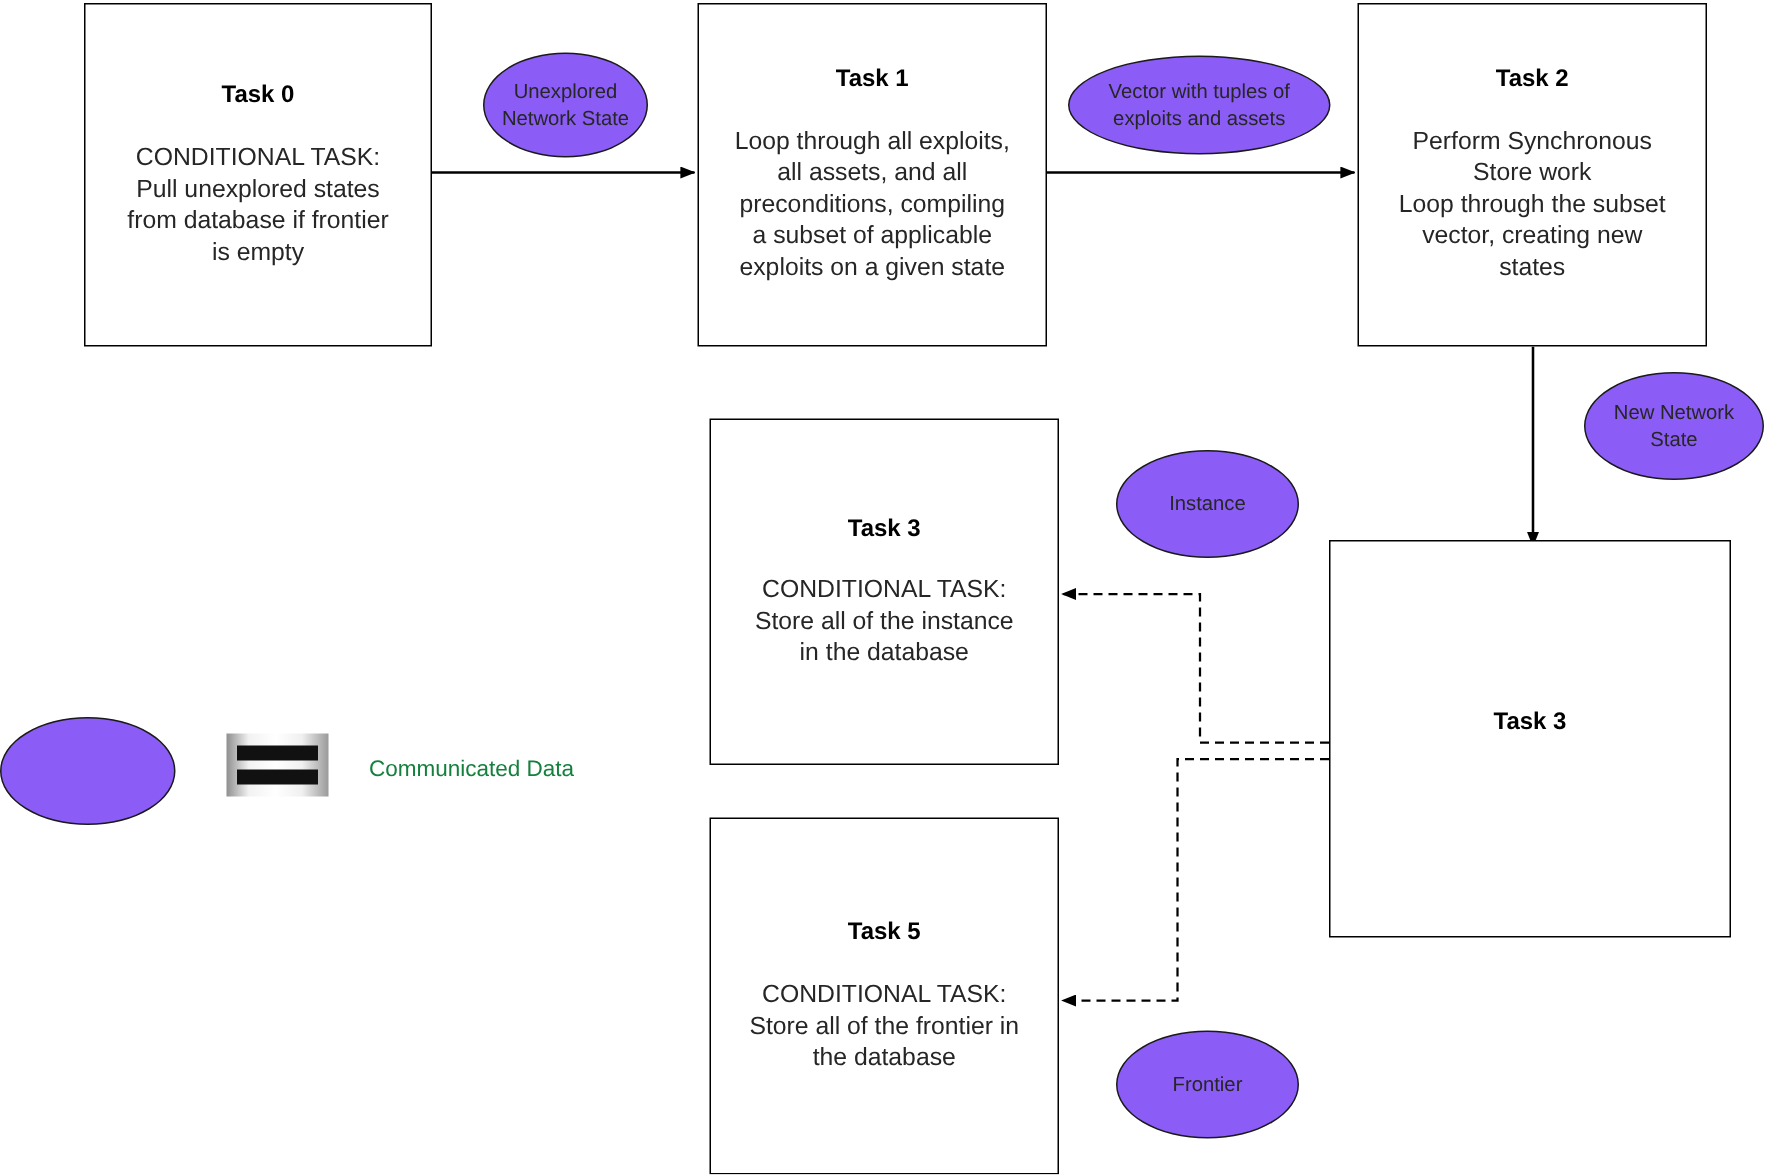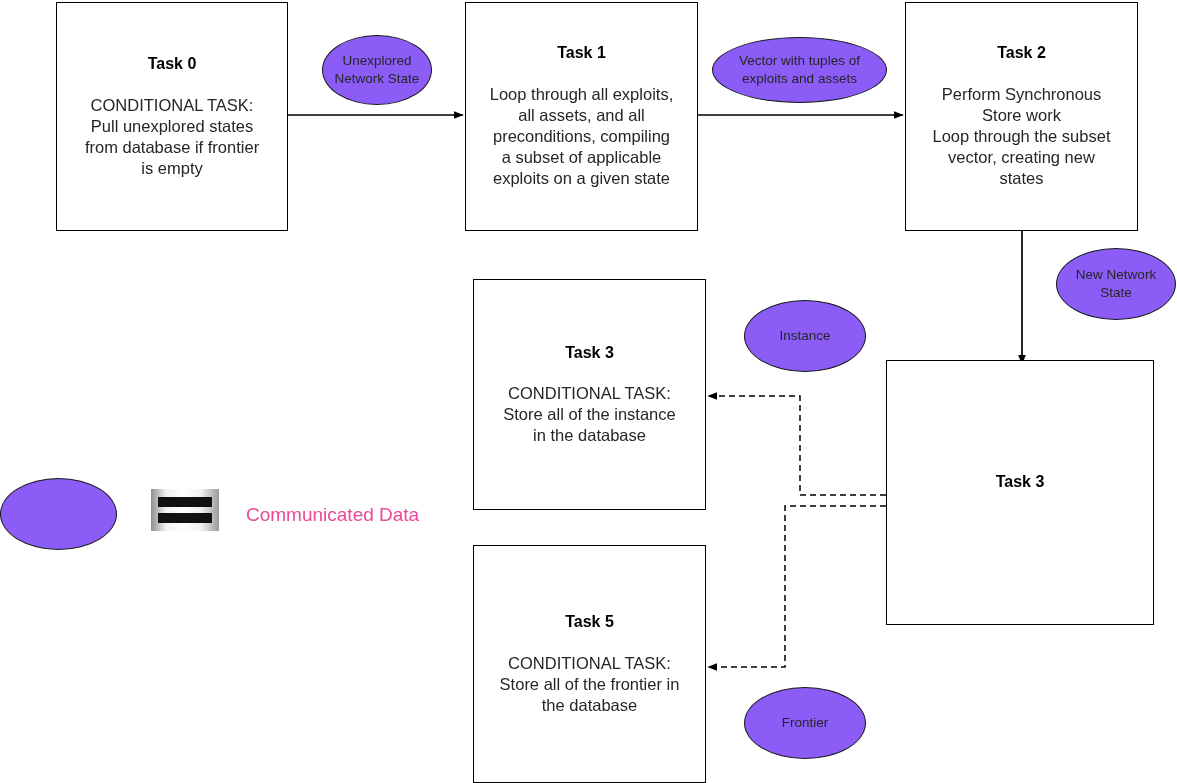--- a/index.html
+++ b/index.html
@@ -75,22 +75,22 @@
     justify-content: center;
     gap: 6px;
   }
   .legend-icon .bar {
     width: 78%;
     height: 10px;
     background: #111111;
   }
   .legend-label {
     position: absolute;
-    font-size: 19px;
-    color: #ec4899;
+    font-size: 15px;
+    color: #15803d;
     white-space: nowrap;
   }
 </style>
 </head>
 <body>
 
 <div id="canvas">
 
   <svg class="layer" viewBox="0 0 1177 783">
     <defs>

